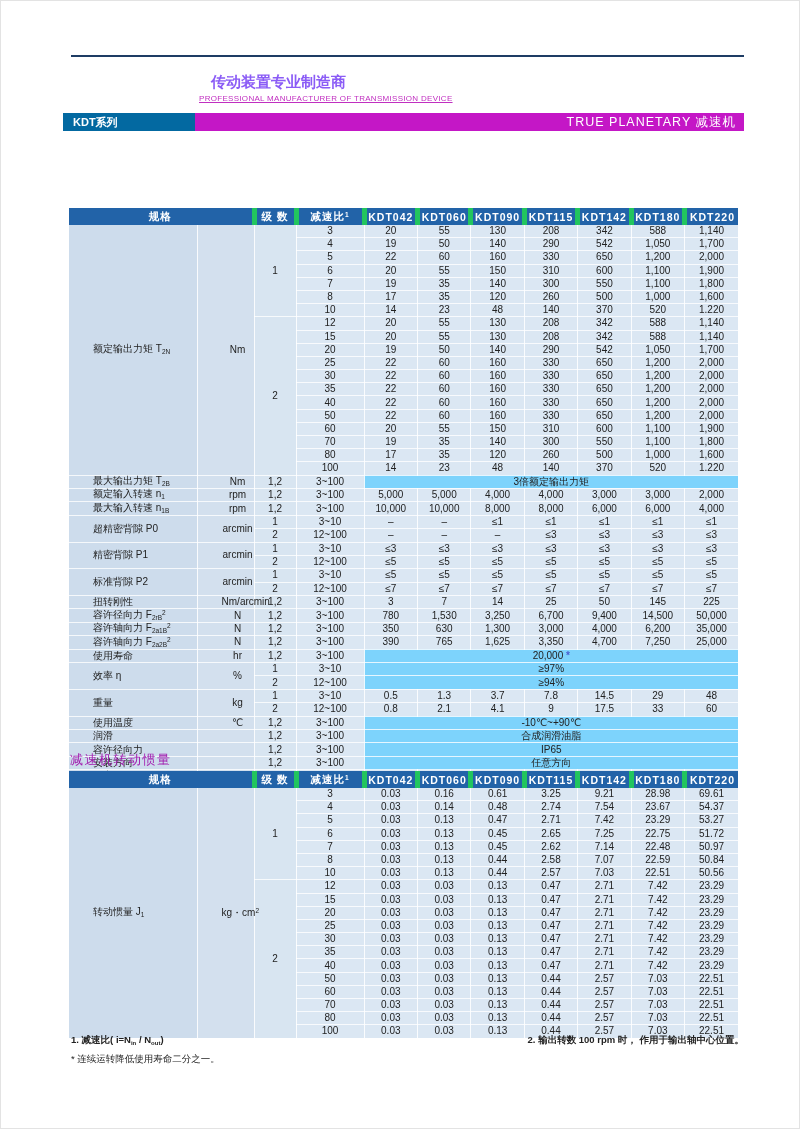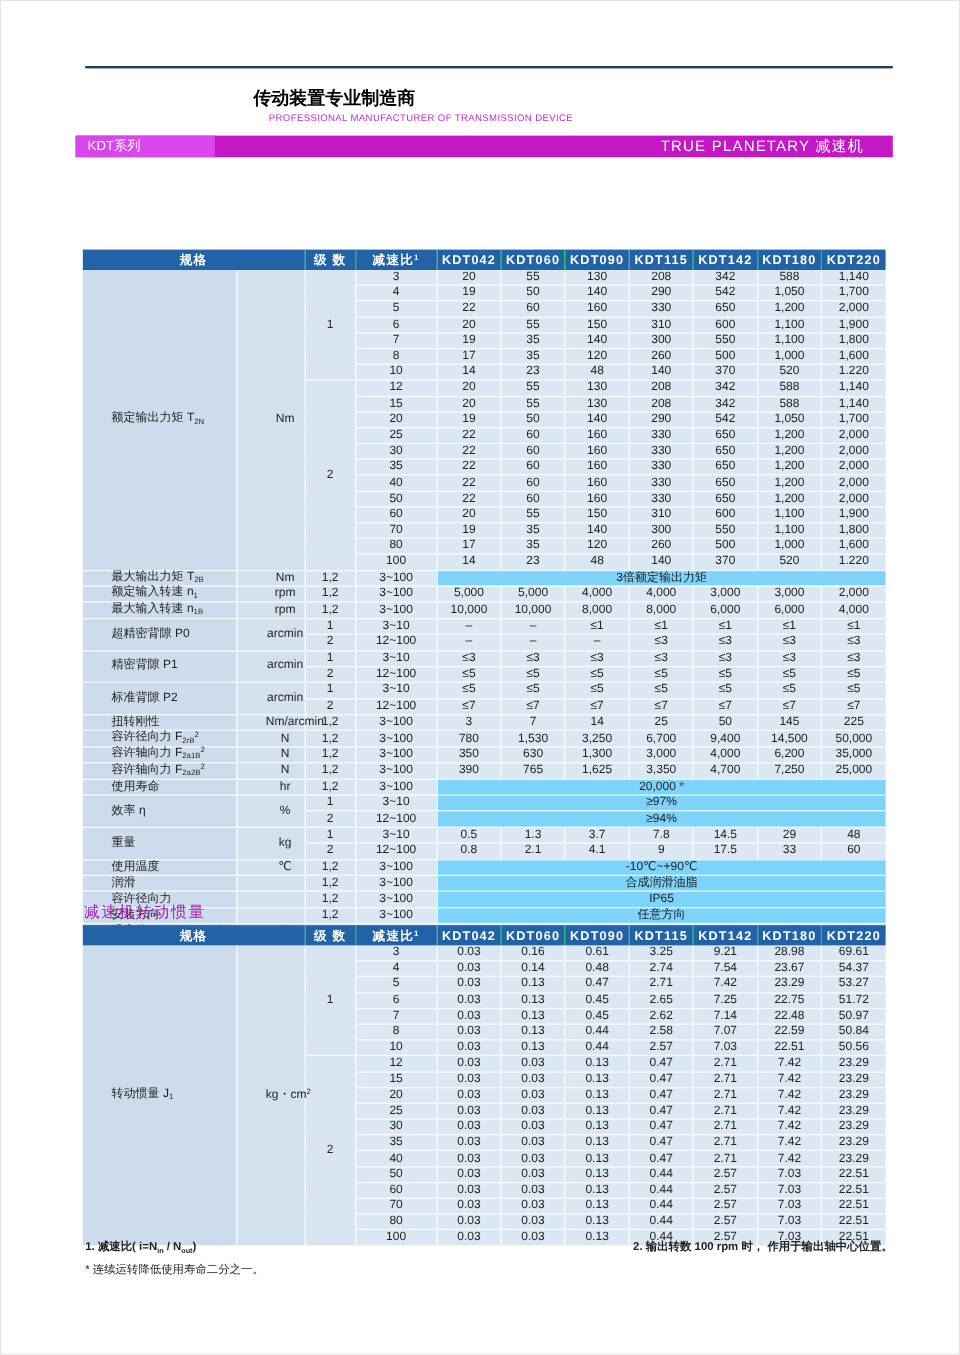--- a/index.html
+++ b/index.html
@@ -4,34 +4,34 @@
 <style>
   html,body{margin:0;padding:0;background:#fff;}
   .page{
     position:relative;width:800px;height:1129px;background:#fff;overflow:hidden;
     font-family:"Liberation Sans","DejaVu Sans",sans-serif;
     border:1px solid #e3e3e3;box-sizing:border-box;
   }
   
   .top-rule{position:absolute;left:70px;top:54px;width:673px;height:2px;background:#1e3c64;}
   .logo{position:absolute;left:69px;top:66px;font-size:40px;line-height:40px;font-weight:bold;color:#9a2c9e;letter-spacing:0px;}
-  .tagline-zh{position:absolute;left:210px;top:72px;font-size:15px;font-weight:bold;color:#000000;}
-  .tagline-en{position:absolute;left:223px;top:93px;font-size:8px;color:#c02fc0;letter-spacing:.3px;}
+  .tagline-zh{position:absolute;left:210px;top:72px;font-size:15px;font-weight:bold;color:#8b5cf6;}
+  .tagline-en{position:absolute;left:198px;top:93px;font-size:8px;color:#c02fc0;letter-spacing:.3px;text-decoration:underline;}
   .banner{position:absolute;left:62px;top:112px;width:681px;height:18px;display:flex;background:#c417c6;}
-  .banner-left{width:116px;height:100%;background:#d946ef;color:#fff;font-size:11px;font-weight:normal;line-height:18px;padding-left:10px;box-sizing:border-box;}
-  .banner-right{flex:1;color:#fff;font-size:12.5px;line-height:18px;text-align:right;padding-right:24px;letter-spacing:1px;}
+  .banner-left{width:132px;height:100%;background:#0369a1;color:#fff;font-size:11px;font-weight:bold;line-height:18px;padding-left:10px;box-sizing:border-box;}
+  .banner-right{flex:1;color:#fff;font-size:12.5px;line-height:18px;text-align:right;padding-right:8px;letter-spacing:1px;}
   .page-title{position:absolute;left:70px;top:163px;font-size:15px;font-weight:bold;color:#1d5fa8;letter-spacing:.2px;}
   
   .tbl-wrap1{position:absolute;left:68px;top:207px;}
   .tbl2-title{position:absolute;left:69px;top:750px;font-size:13px;color:#a21caf;letter-spacing:1.5px;}
   .tbl-wrap2{position:absolute;left:68px;top:770px;}
   table.perf{border-collapse:collapse;table-layout:fixed;width:669px;font-size:10px;color:#222;}
   table.perf th{
     background:#2263a8;color:#fff;font-weight:bold;font-size:10.5px;height:17px;
-    padding:0;border-right:1px solid #22c55e;text-align:center;letter-spacing:1px;
+    padding:0;border-right:5px solid #22c55e;text-align:center;letter-spacing:1px;
   }
   table.perf th:last-child{border-right:none;}
   table.perf td{
     height:12.2px;line-height:1;padding:0;text-align:center;background:#dbe7f3;
     border-right:1px solid rgba(255,255,255,.85);border-bottom:1px solid rgba(255,255,255,.8);
     white-space:nowrap;
   }
   table.perf td:last-child{border-right:none;}
   table.perf tr.spec-row td{height:12.4px;}
   table.perf td.cell-label{background:#cddcec;text-align:left;padding-left:24px;}

